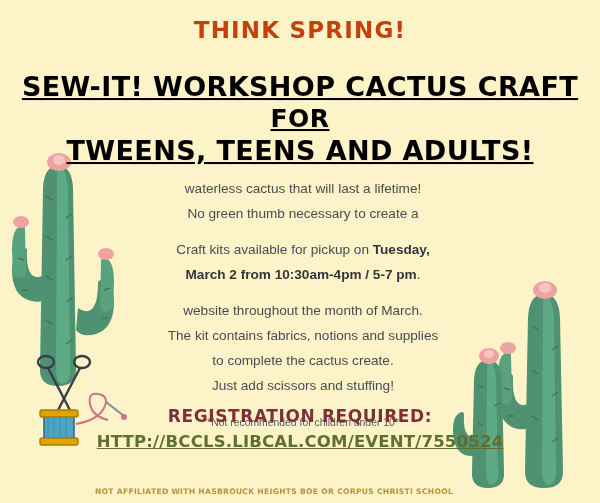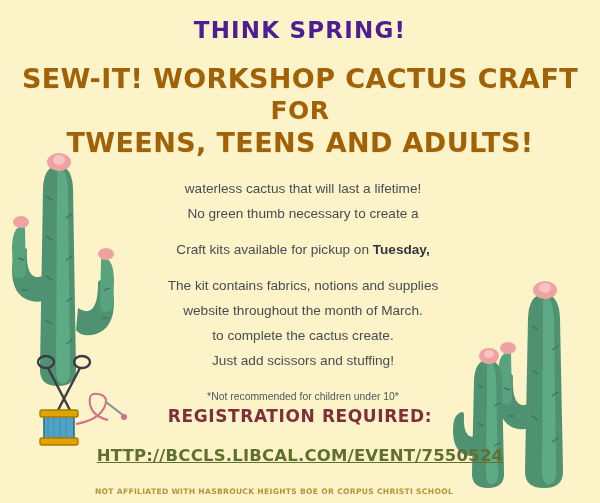--- a/index.html
+++ b/index.html
@@ -27,32 +27,33 @@
     left: 0;
     width: 600px;
     text-align: center;
     z-index: 5;
   }
   .think-spring {
     font-family: "DejaVu Sans", sans-serif;
     font-weight: bold;
     font-size: 23px;
     letter-spacing: 1.2px;
-    color: #4c1d95;
+    color: #c2410c;
     line-height: 1.1;
   }
   .title-main {
-    margin-top: 20px;
+    margin-top: 28px;
     font-family: "DejaVu Sans", sans-serif;
     font-weight: bold;
     font-size: 27px;
     letter-spacing: 0.4px;
-    color: #a16207;
+    color: #000000;
     line-height: 1.22;
     text-shadow: 0 1px 0 rgba(0,0,0,0.06);
+    text-decoration: underline;
   }
   .title-main .line2 { font-size: 25px; }
 
   
   .body-copy {
     position: absolute;
     top: 178px;
     left: 128px;
     width: 350px;
     text-align: center;
@@ -82,21 +83,21 @@
   }
   .reg-title {
     font-family: "DejaVu Sans", sans-serif;
     font-weight: bold;
     font-size: 17px;
     letter-spacing: 0.6px;
     color: #7e2f3a;
   }
   .reg-link {
     display: inline-block;
-    margin-top: 20px;
+    margin-top: 6px;
     font-family: "DejaVu Sans", sans-serif;
     font-weight: bold;
     font-size: 16.5px;
     letter-spacing: 0.2px;
     color: #5f6f2e;
     text-decoration: underline;
     cursor: pointer;
   }
   .disclaimer {
     position: absolute;
@@ -233,25 +234,26 @@
     </div>
   </div>
 
   <div class="body-copy">
     <p>waterless cactus that will last a lifetime!</p>
     <p>No green thumb necessary to create a</p>
 
     <div class="para-gap"></div>
 
     <p><span>Craft kits available for pickup on </span><b>Tuesday,</b></p>
+    <p><b>March 2 from 10:30am-4pm / 5-7 pm</b><span>.</span></p>
 
     <div class="para-gap"></div>
 
+    <p>website throughout the month of March.</p>
     <p>The kit contains fabrics, notions and supplies</p>
-    <p>website throughout the month of March.</p>
     <p>to complete the cactus create.</p>
     <p>Just add scissors and stuffing!</p>
 
     <div class="note">*Not recommended for children under 10*</div>
   </div>
 
   <div class="registration">
     <div class="reg-title">REGISTRATION REQUIRED:</div>
     <a class="reg-link" href="#">HTTP://BCCLS.LIBCAL.COM/EVENT/7550524</a>
   </div>

